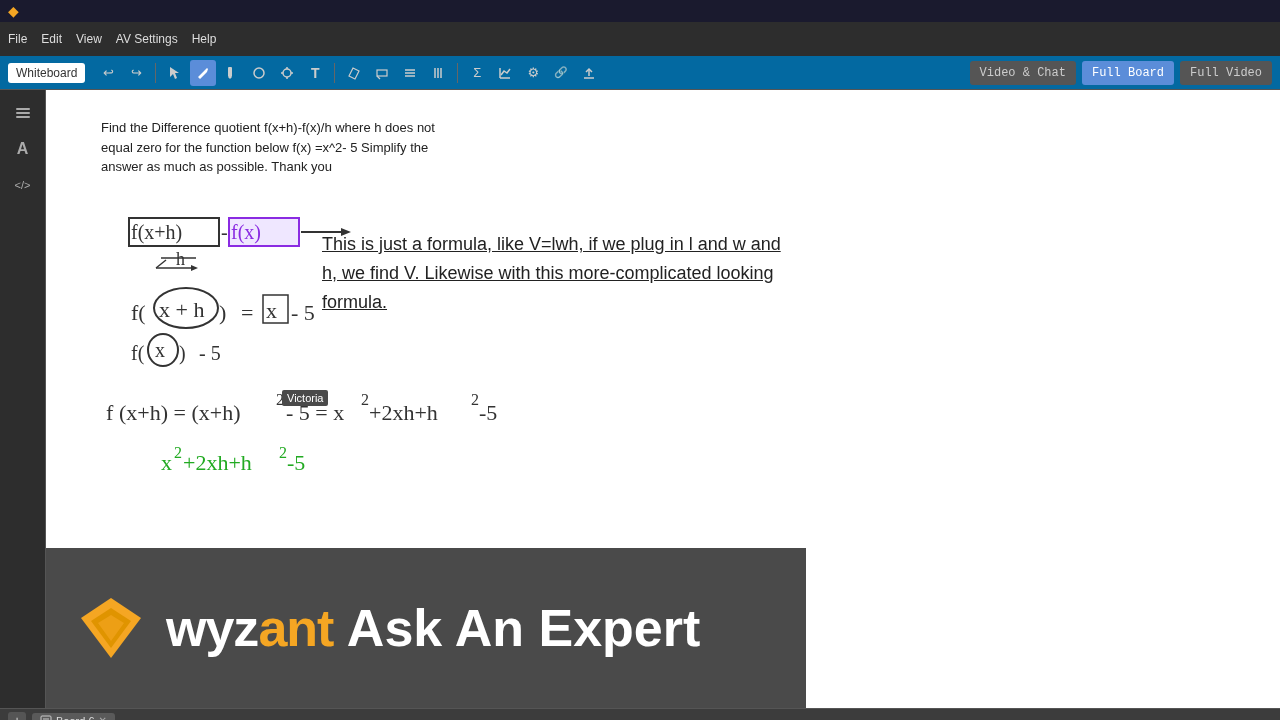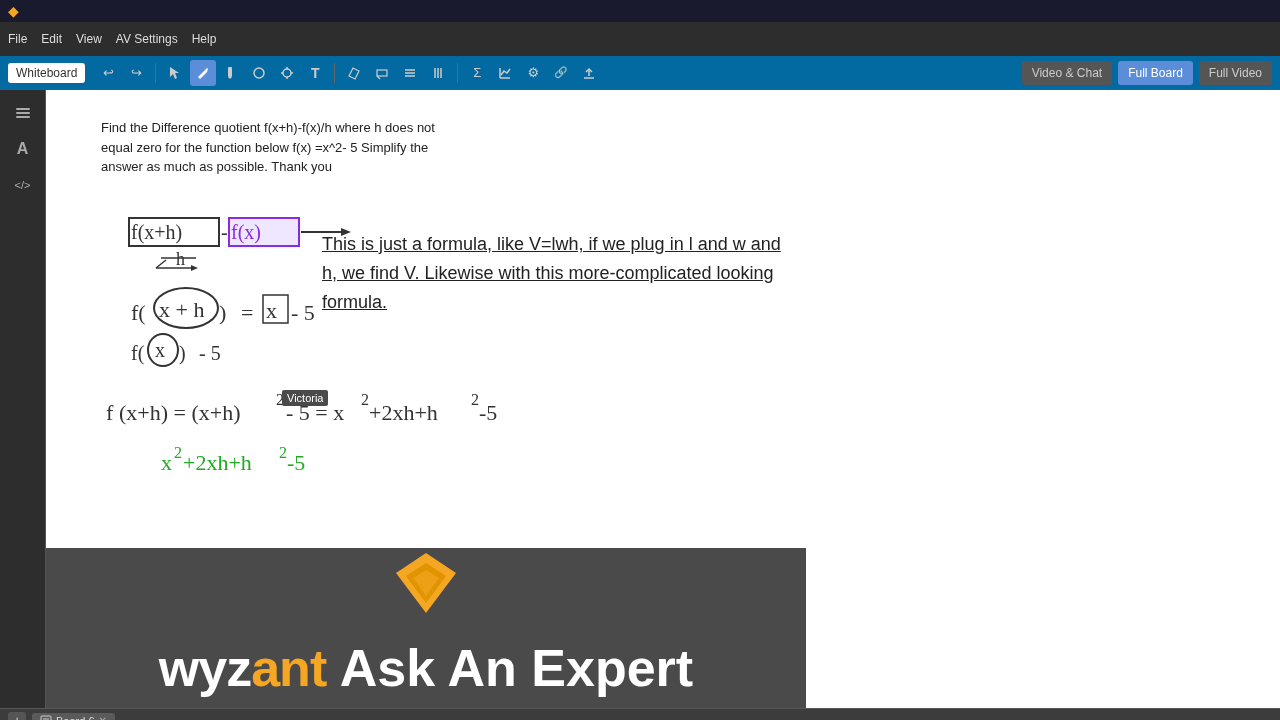--- a/index.html
+++ b/index.html
@@ -74,20 +74,21 @@
       align-items: center;
     }
     .top-btn {
       padding: 5px 10px;
       font-size: 12px;
       border-radius: 3px;
       cursor: pointer;
       border: none;
       color: #ccc;
       background: #555;
+      font-family: Liberation Mono, monospace;
     }
     .top-btn.active-btn {
       background: #5b8dd9;
       color: #fff;
     }
 
     
     #main {
       display: flex;
       height: calc(720px - 22px - 22px - 34px - 24px);
@@ -223,21 +224,20 @@
       position: absolute;
       bottom: 0;
       left: 0;
       width: 760px;
       height: 160px;
       background: #4a4a4a;
       display: flex;
       align-items: center;
       gap: 20px;
       padding: 0 30px;
-      flex-direction: column;
     }
 
     #diamond-logo {
       width: 70px;
       height: 70px;
     }
 
     #wyzant-text {
       font-size: 52px;
       font-weight: bold;

